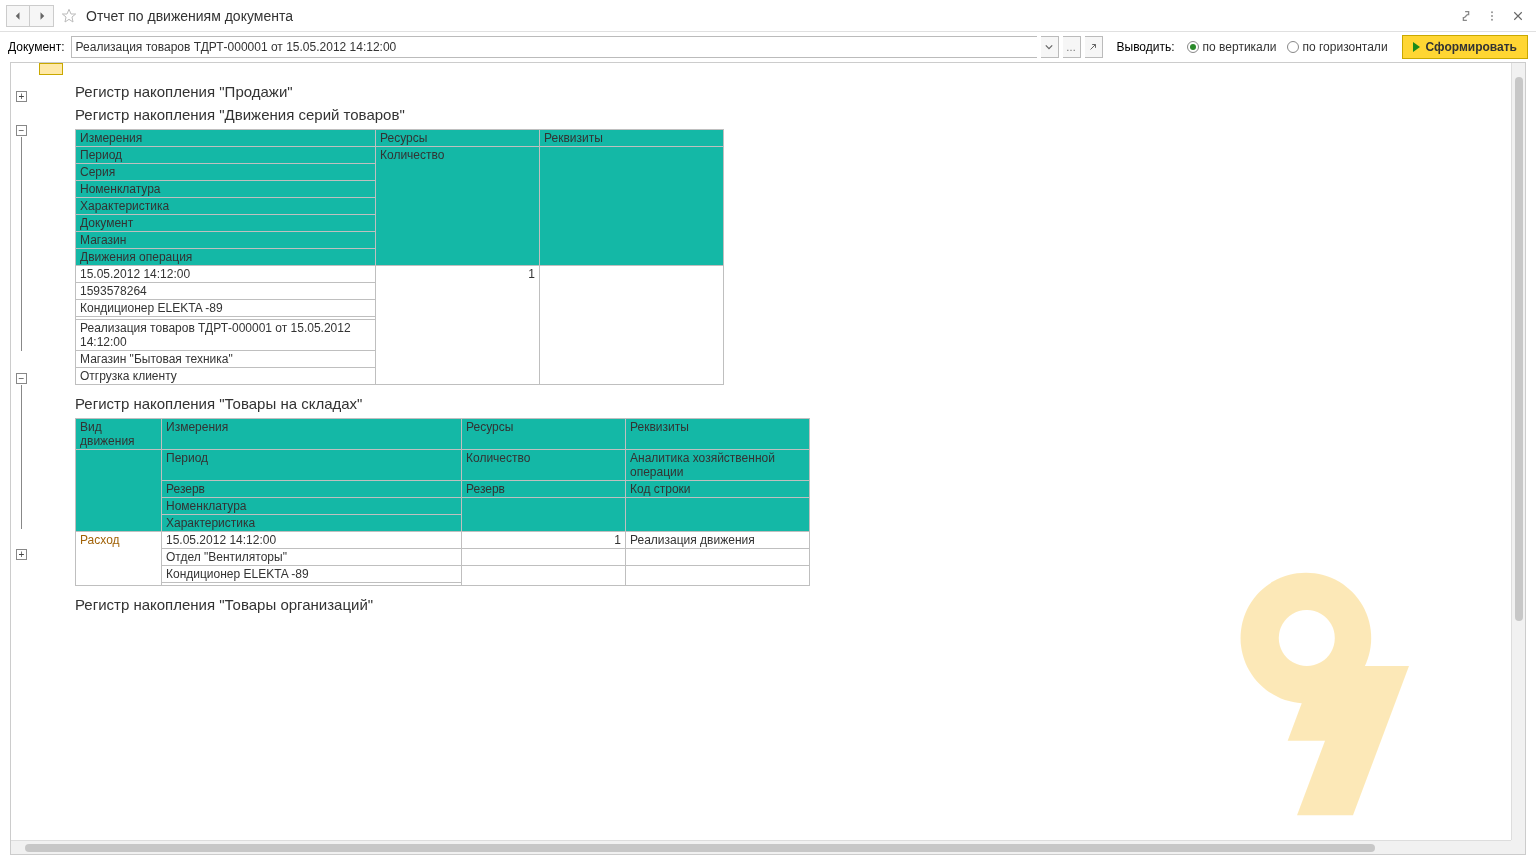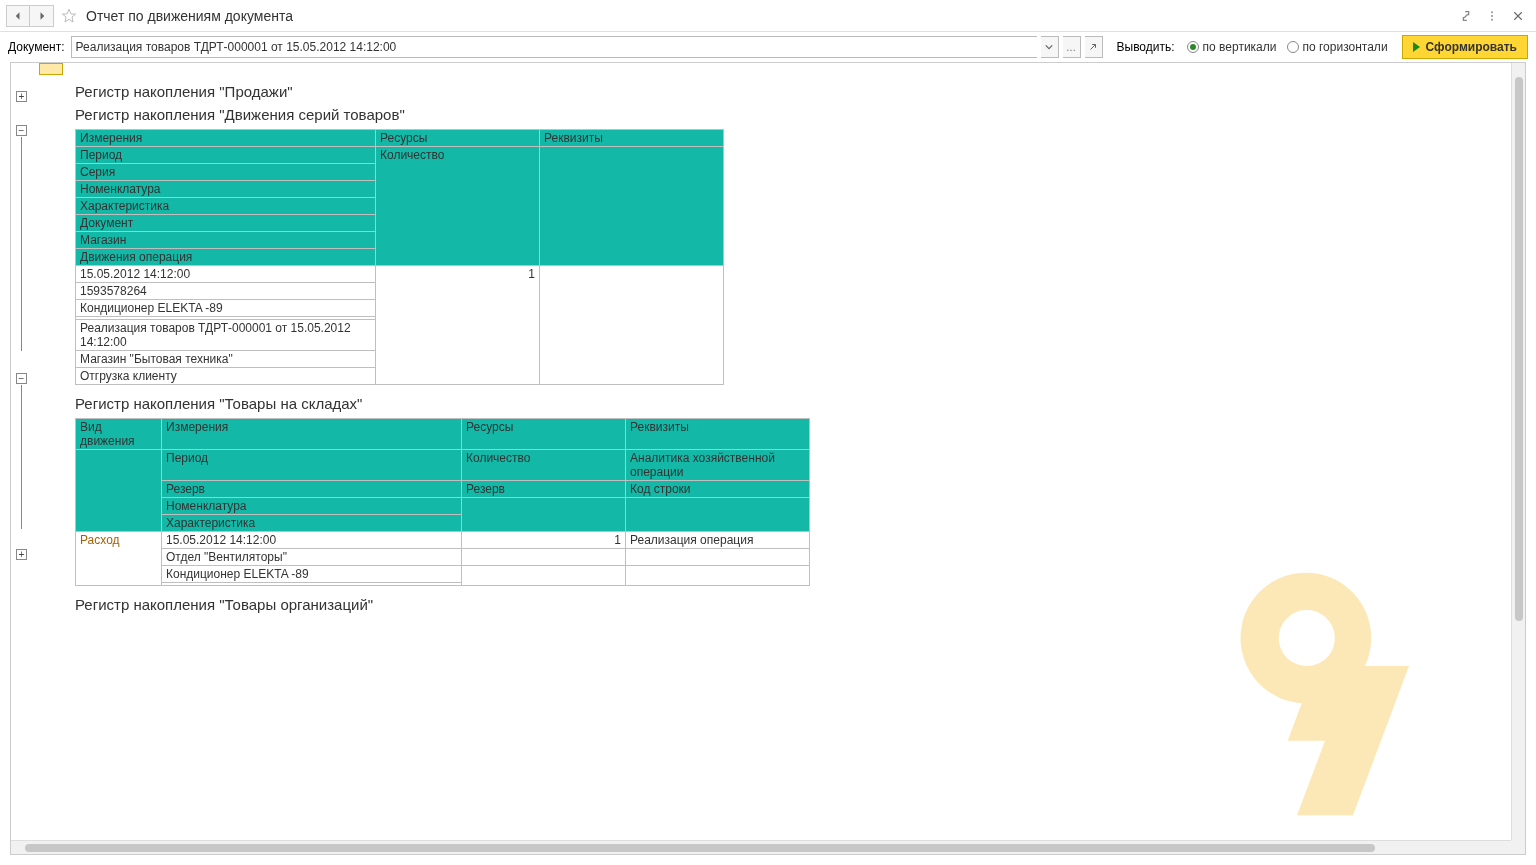--- a/index.html
+++ b/index.html
@@ -371,21 +371,21 @@
         <td class="hdr" rowspan="2"></td>
         <td class="hdr" rowspan="2"></td>
       </tr>
       <tr>
         <td class="hdr">Характеристика</td>
       </tr>
       <tr>
         <td rowspan="4" class="expense" style="vertical-align:top">Расход</td>
         <td>15.05.2012 14:12:00</td>
         <td class="num">1</td>
-        <td>Реализация операция</td>
+        <td>Реализация движения</td>
       </tr>
       <tr>
         <td>Отдел  "Вентиляторы"</td>
         <td></td>
         <td></td>
       </tr>
       <tr>
         <td>Кондиционер ELEKTA -89</td>
         <td rowspan="2"></td>
         <td rowspan="2"></td>

